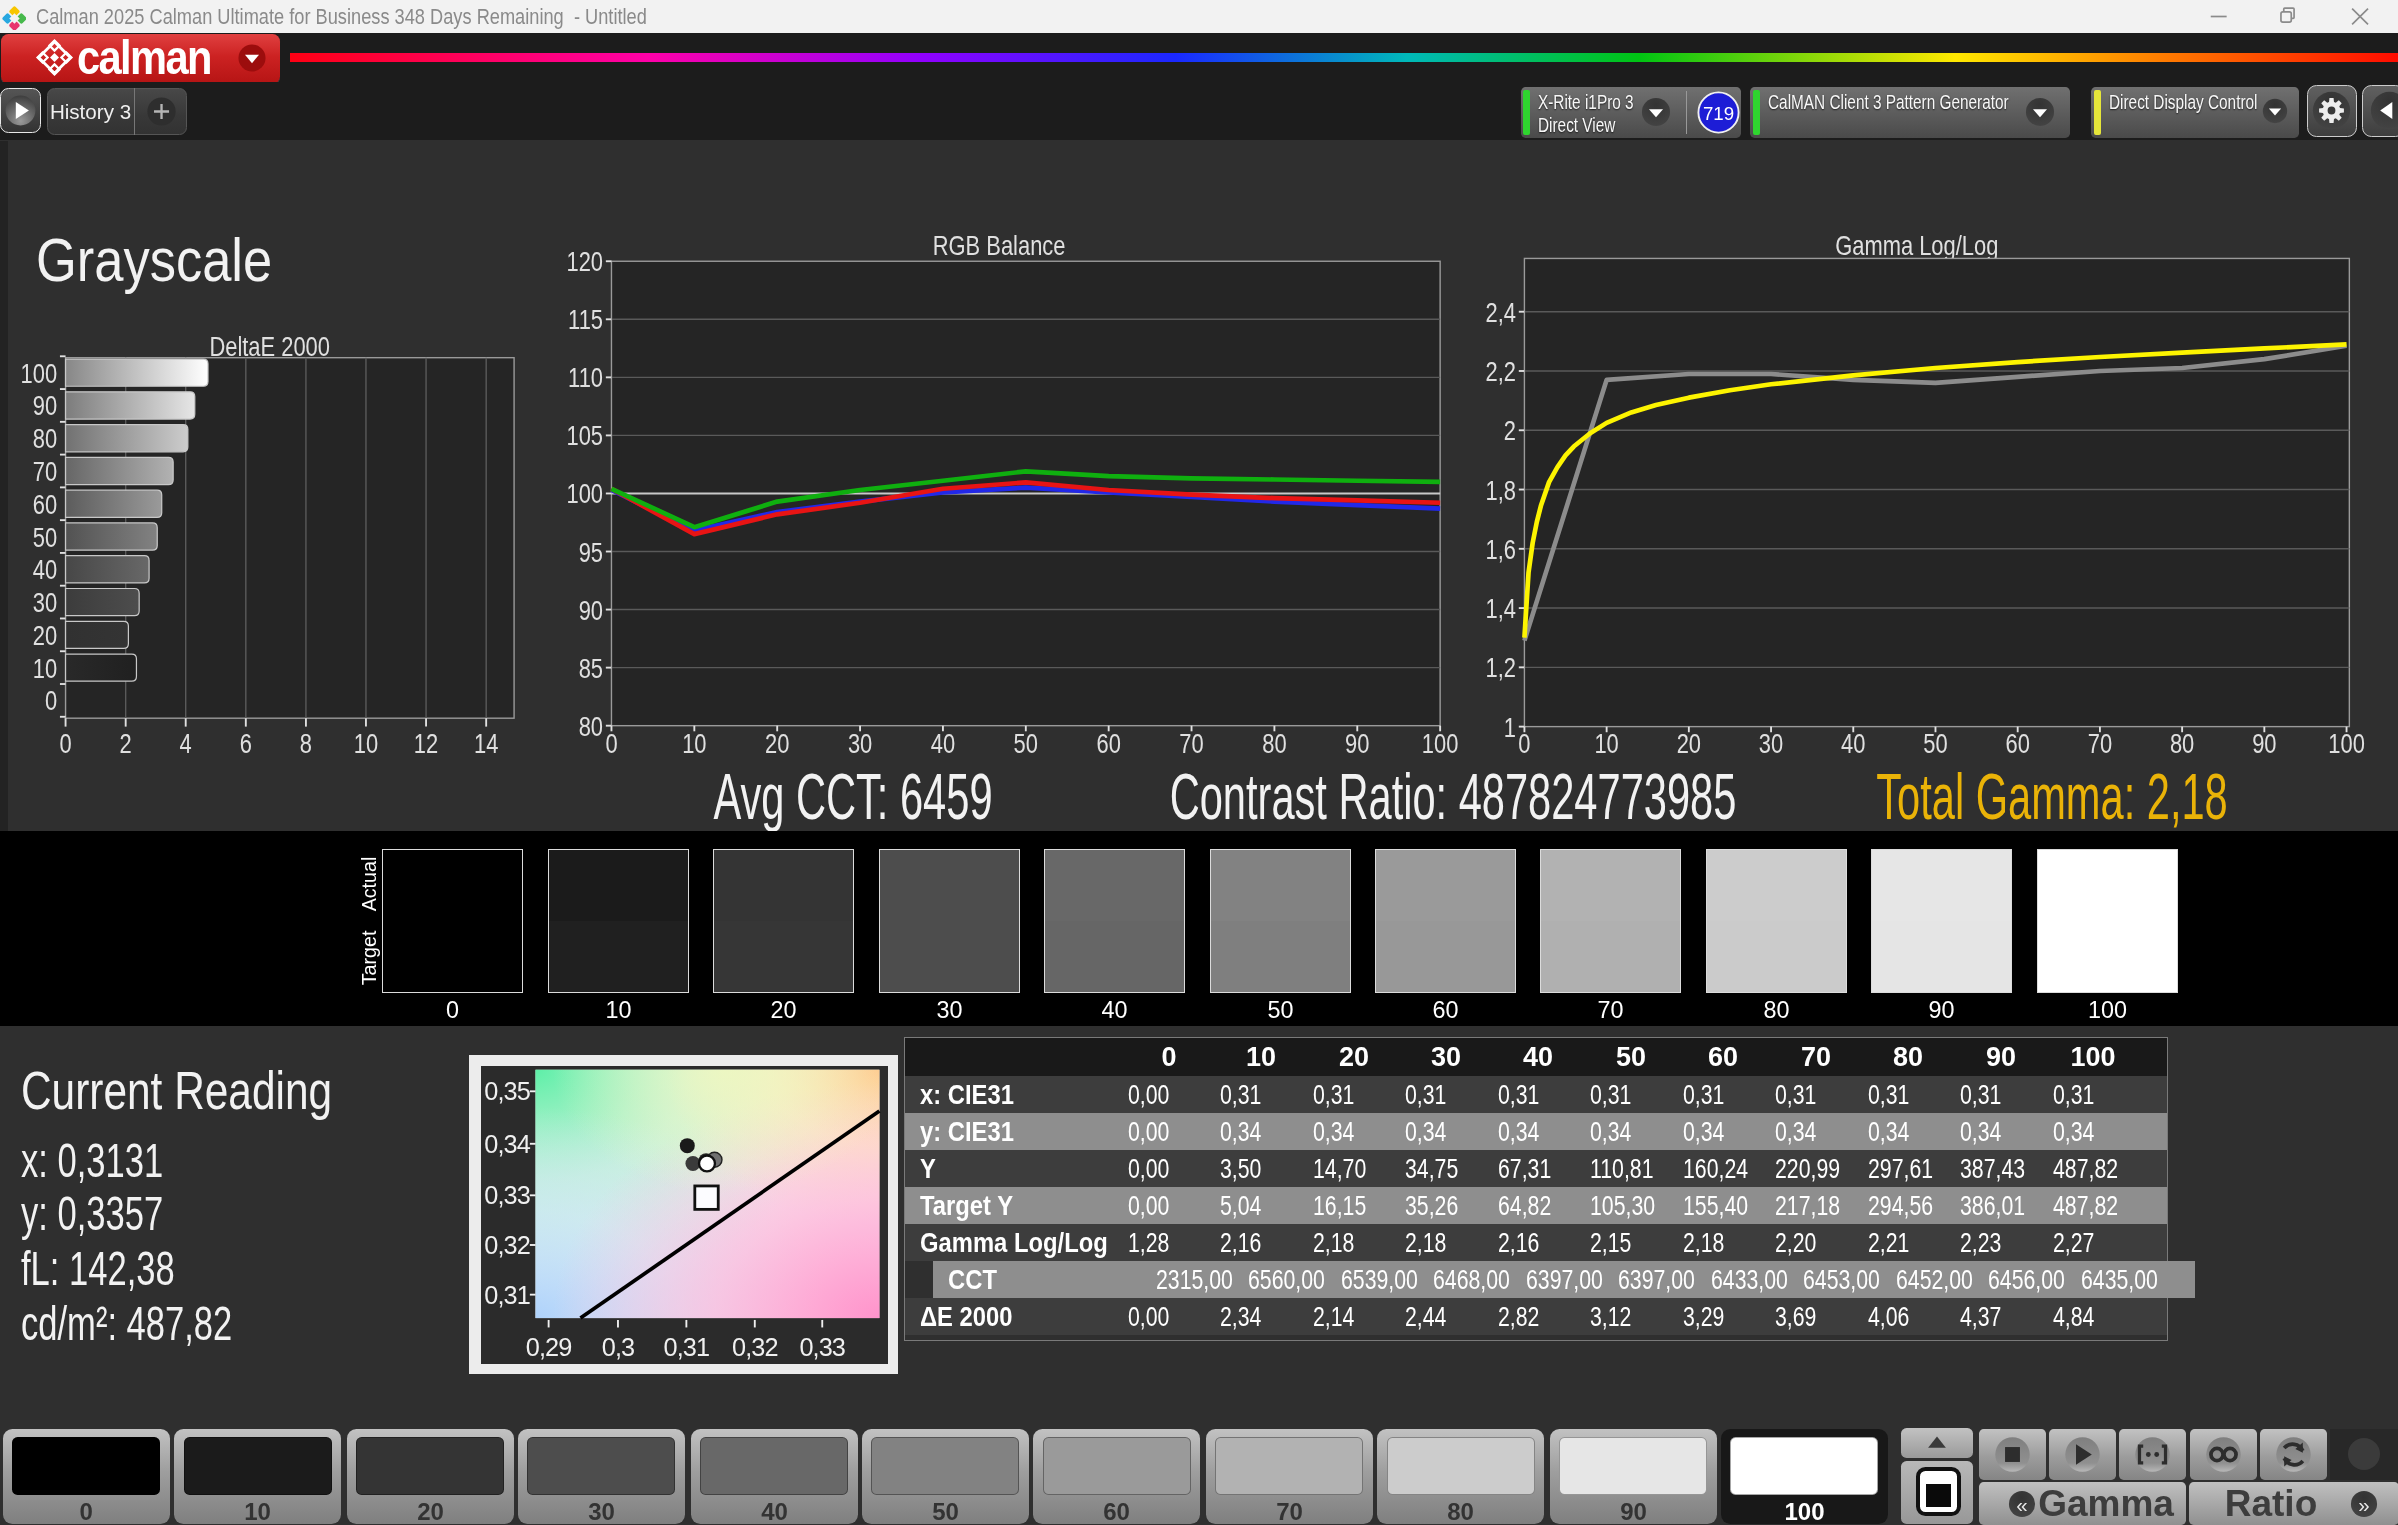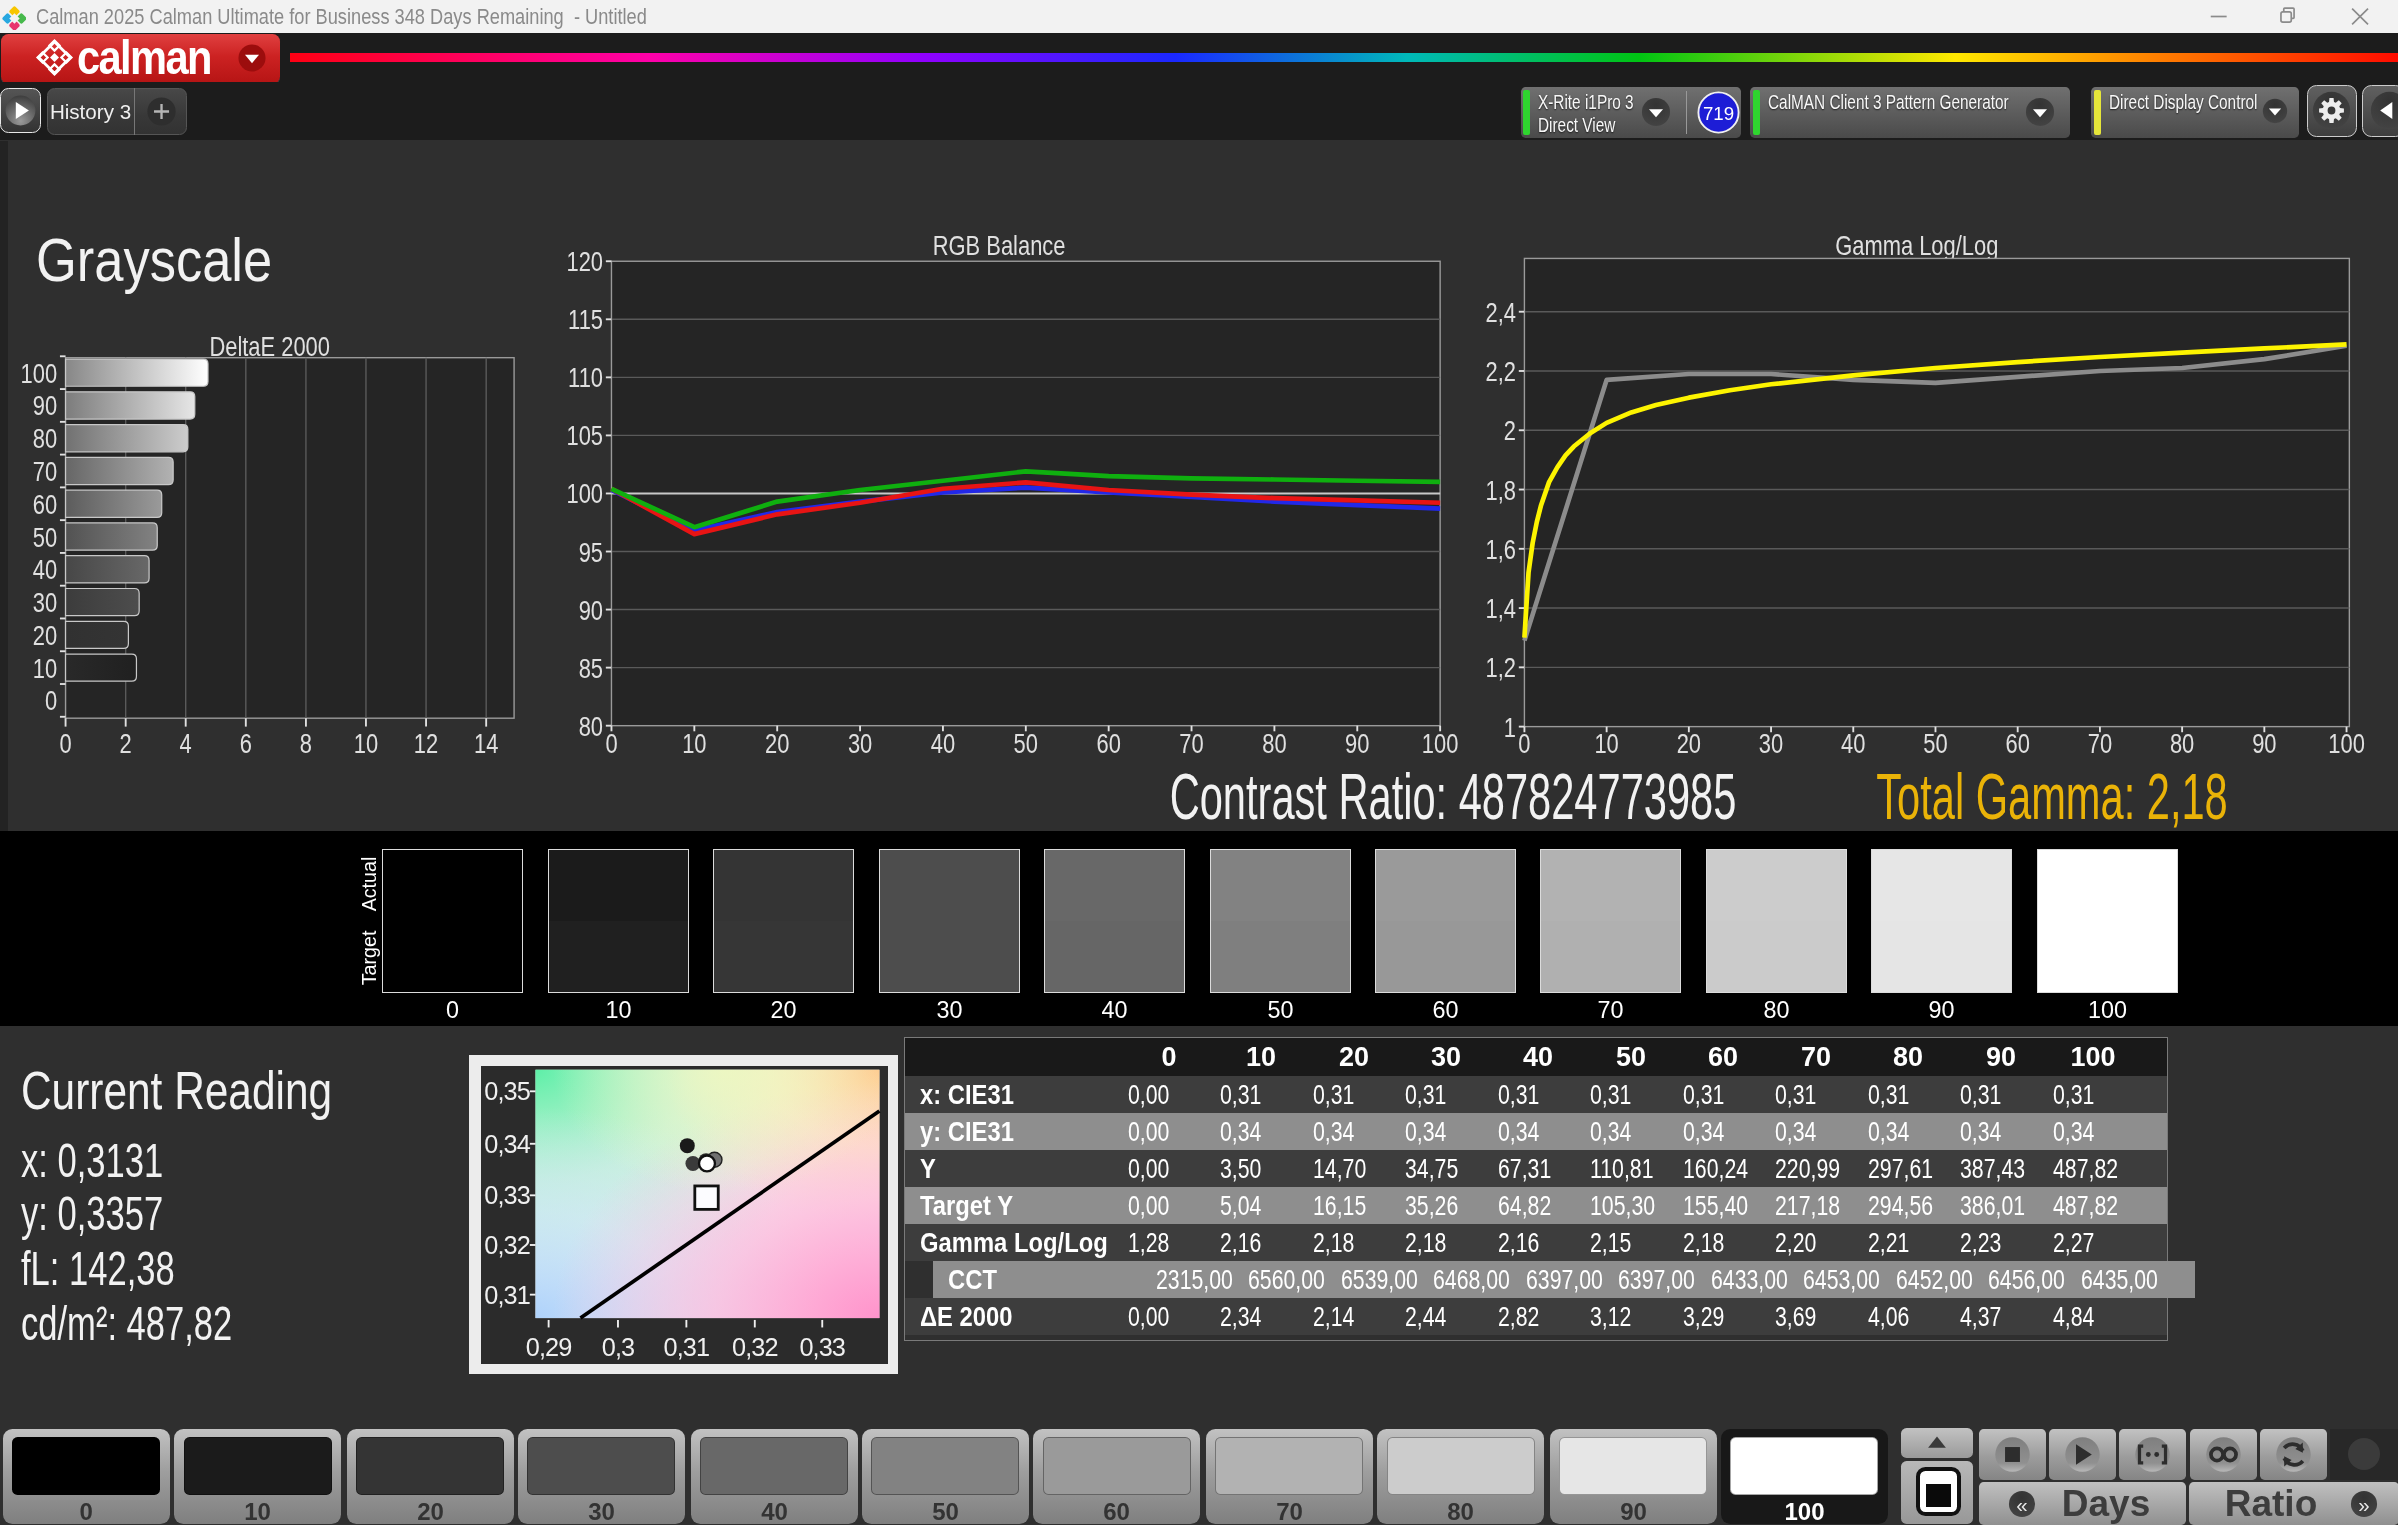--- a/index.html
+++ b/index.html
@@ -326,20 +326,21 @@
       <line x1="2241.6" y1="776" x2="2241.6" y2="782" stroke="#e0e0e0" stroke-width="2"></line>
       <text transform="translate(2329.4 793.0) scale(0.78 1)" font-size="30" fill="#e0e0e0" text-anchor="middle" dominant-baseline="central">80</text>
       <line x1="2329.4" y1="776" x2="2329.4" y2="782" stroke="#e0e0e0" stroke-width="2"></line>
       <text transform="translate(2417.2 793.0) scale(0.78 1)" font-size="30" fill="#e0e0e0" text-anchor="middle" dominant-baseline="central">90</text>
       <line x1="2417.2" y1="776" x2="2417.2" y2="782" stroke="#e0e0e0" stroke-width="2"></line>
       <text transform="translate(2505.0 793.0) scale(0.78 1)" font-size="30" fill="#e0e0e0" text-anchor="middle" dominant-baseline="central">100</text>
       <line x1="2505.0" y1="776" x2="2505.0" y2="782" stroke="#e0e0e0" stroke-width="2"></line>
       <polyline points="1627.0,684.2 1714.8,405.7 1802.6,399.4 1890.4,399.4 1978.2,405.7 2066.0,408.9 2153.8,402.5 2241.6,396.2 2329.4,393.0 2417.2,383.5 2505.0,369.3" fill="none" stroke="#8c8c8c" stroke-width="5" stroke-linejoin="round"></polyline>
       <polyline points="1627.0,681.0 1631.4,611.4 1635.8,579.8 1640.2,557.6 1644.6,540.2 1653.3,514.9 1662.1,499.1 1670.9,486.4 1679.7,476.9 1697.2,462.7 1714.8,451.6 1741.1,440.5 1767.5,432.6 1802.6,424.7 1846.5,416.8 1890.4,410.4 1978.2,400.9 2066.0,393.0 2153.8,386.7 2241.6,381.3 2329.4,376.6 2417.2,372.1 2505.0,367.7" fill="none" stroke="#fdf400" stroke-width="5" stroke-linejoin="round"></polyline>
     </svg>
+    <div class="abs" style="left:853px;top:797px;transform:translate(-50%,-50%);font-size:64px;color:#f2f2f2;white-space:pre"><div style="transform:scaleX(0.65)">Avg CCT: 6459</div></div>
     <div class="abs" style="left:1453px;top:797px;transform:translate(-50%,-50%);font-size:64px;color:#f2f2f2;white-space:pre"><div style="transform:scaleX(0.65)">Contrast Ratio: 487824773985</div></div>
     <div class="abs" style="left:2052px;top:797px;transform:translate(-50%,-50%);font-size:64px;color:#eab308;white-space:pre"><div style="transform:scaleX(0.65)">Total Gamma: 2,18</div></div>
     <div class="abs" style="left:0;top:831px;width:2399px;height:195px;background:#000;"></div>
     <div class="abs" style="left:369px;top:884px;transform:translate(-50%,-50%) rotate(-90deg);font-size:19.7px;color:#fff;">Actual</div>
     <div class="abs" style="left:369px;top:958px;transform:translate(-50%,-50%) rotate(-90deg);font-size:19.7px;color:#fff;">Target</div>
     <div class="abs" style="left:382px;top:849px;width:141px;height:144px;border:1.9px solid #dcdcdc;background:linear-gradient(180deg,rgb(0,0,0) 0%,rgb(0,0,0) 50%,rgb(0,0,0) 50%,rgb(0,0,0) 100%);"></div>
     <div class="abs" style="left:382px;top:997px;width:141px;text-align:center;font-size:23.4px;color:#fff;">0</div>
     <div class="abs" style="left:548px;top:849px;width:141px;height:144px;border:1.9px solid #dcdcdc;background:linear-gradient(180deg,rgb(27,27,27) 0%,rgb(27,27,27) 50%,rgb(32,32,32) 50%,rgb(32,32,32) 100%);"></div>
     <div class="abs" style="left:548px;top:997px;width:141px;text-align:center;font-size:23.4px;color:#fff;">10</div>
     <div class="abs" style="left:713px;top:849px;width:141px;height:144px;border:1.9px solid #dcdcdc;background:linear-gradient(180deg,rgb(52,52,52) 0%,rgb(52,52,52) 50%,rgb(54,54,54) 50%,rgb(54,54,54) 100%);"></div>
@@ -624,19 +625,19 @@
       <path d="M 26 40 L 26 29 L 34 33 Z" fill="#2d2d2d"></path>
     </svg>
     <div class="abs" style="left:2330px;top:1429px;width:68px;height:51px;background:#282828;"></div>
     <div class="abs" style="left:2348px;top:1438px;width:32px;height:32px;border-radius:50%;background:#3b3b3b;"></div>
     <div class="abs" style="left:1979px;top:1482px;width:207px;height:43px;border-radius:4.7px;background:linear-gradient(180deg,#c0c0c0,#909090);"></div>
     <div class="abs" style="left:2189px;top:1482px;width:210px;height:43px;border-radius:4.7px;background:linear-gradient(180deg,#c0c0c0,#909090);"></div>
     <svg class="abs" style="left:2008px;top:1490px" width="28" height="28" viewBox="0 0 30 30">
       <circle cx="15" cy="15" r="14" fill="url(#dg)"></circle>
       <text x="15" y="15" font-size="22" fill="#e8e8e8" text-anchor="middle" dominant-baseline="central">«</text>
     </svg>
-    <div class="abs" style="left:2106px;top:1504px;transform:translate(-50%,-50%);font-size:37px;font-weight:bold;color:#3d3d3d;">Days</div>
+    <div class="abs" style="left:2106px;top:1504px;transform:translate(-50%,-50%);font-size:37px;font-weight:bold;color:#3d3d3d;">Gamma</div>
     <div class="abs" style="left:2271px;top:1504px;transform:translate(-50%,-50%);font-size:37px;font-weight:bold;color:#3d3d3d;">Ratio</div>
     <svg class="abs" style="left:2350px;top:1490px" width="28" height="28" viewBox="0 0 30 30">
       <circle cx="15" cy="15" r="14" fill="url(#dg)"></circle>
       <text x="15" y="15" font-size="22" fill="#e8e8e8" text-anchor="middle" dominant-baseline="central">»</text>
     </svg>
   </div>
 
 </body></html>

